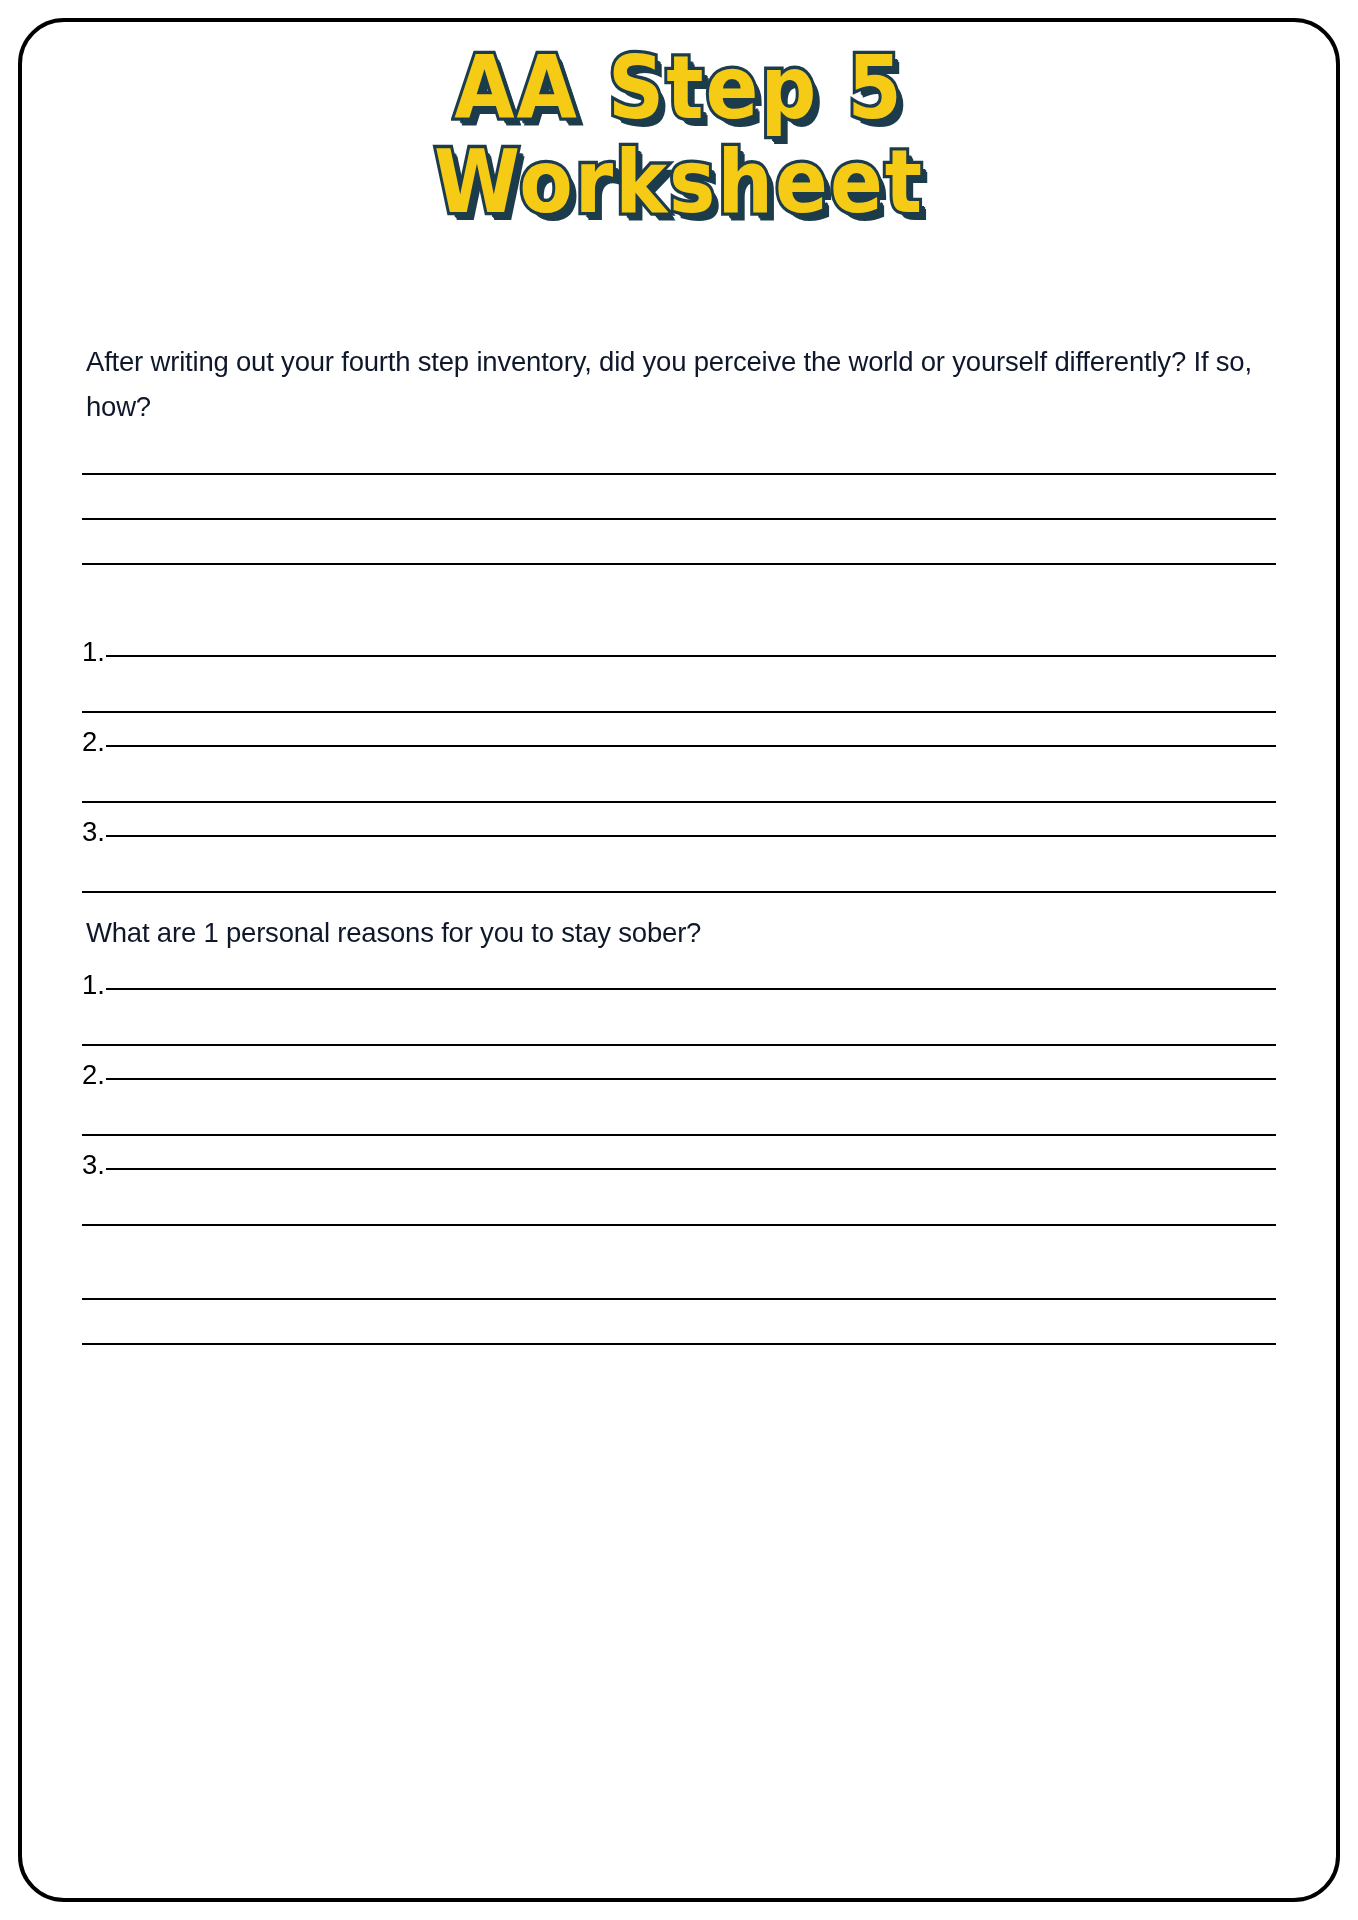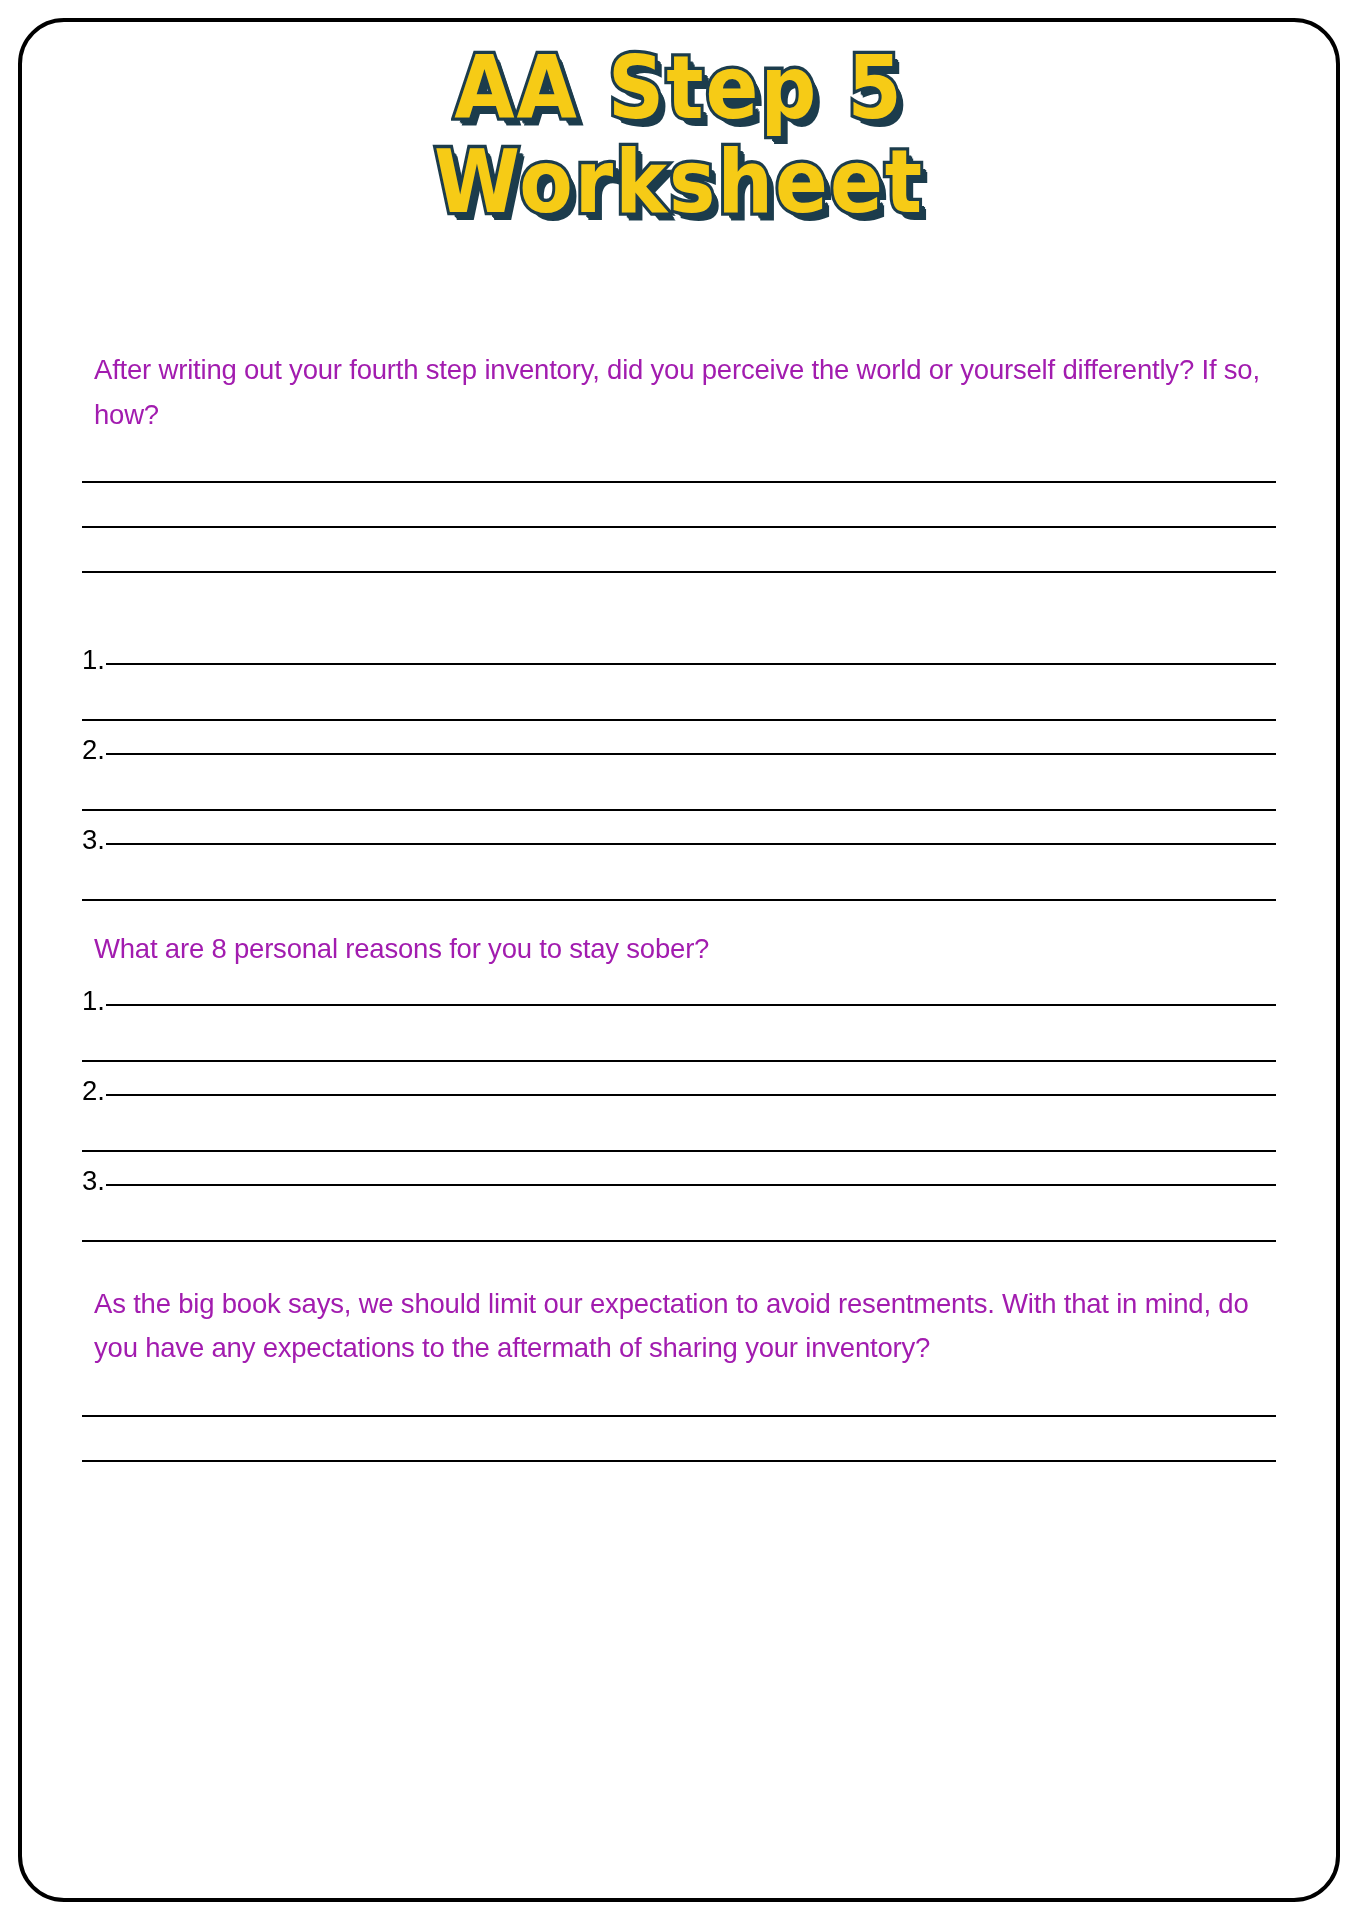--- a/index.html
+++ b/index.html
@@ -70,23 +70,23 @@
     position: absolute;
     left: 82px;
     top: 336px;
     width: 1194px;
   }
 
   .q-text {
     font-family: "Liberation Sans", sans-serif;
     font-size: 27.5px;
     line-height: 1.62;
-    color: #a21caf;
+    color: #0f172a;
     letter-spacing: -0.2px;
-    margin: 12px;
+    margin: 4px;
     white-space: normal;
   }
 
   
   .rule {
     height: 0;
     border-bottom: 2px solid #000000;
     margin: 0;
   }
   .rule-gap-1 { margin-top: 44px; }
@@ -163,21 +163,21 @@
       <div class="num-row">
         <span class="num-label">3.</span>
         <span class="num-rule"></span>
       </div>
       <div class="cont-rule"></div>
     </div>
 
     <div class="spacer-sm"></div>
 
     <div class="block">
-      <p class="q-text">What are 8 personal reasons for you to stay sober?</p>
+      <p class="q-text">What are 1 personal reasons for you to stay sober?</p>
 
       <div class="num-row">
         <span class="num-label">1.</span>
         <span class="num-rule"></span>
       </div>
       <div class="cont-rule"></div>
 
       <div class="num-row">
         <span class="num-label">2.</span>
         <span class="num-rule"></span>
@@ -190,19 +190,18 @@
       </div>
       <div class="cont-rule"></div>
     </div>
 
     <div class="spacer-sm"></div>
 
 
     <div class="spacer-sm"></div>
 
     <div class="block">
-      <p class="q-text">As the big book says, we should limit our expectation to avoid resentments. With that in mind, do you have any expectations to the aftermath of sharing your inventory?</p>
       <div class="rule rule-gap-1"></div>
       <div class="rule rule-gap-2"></div>
     </div>
 
   </div>
 </div>
 
 </body></html>

